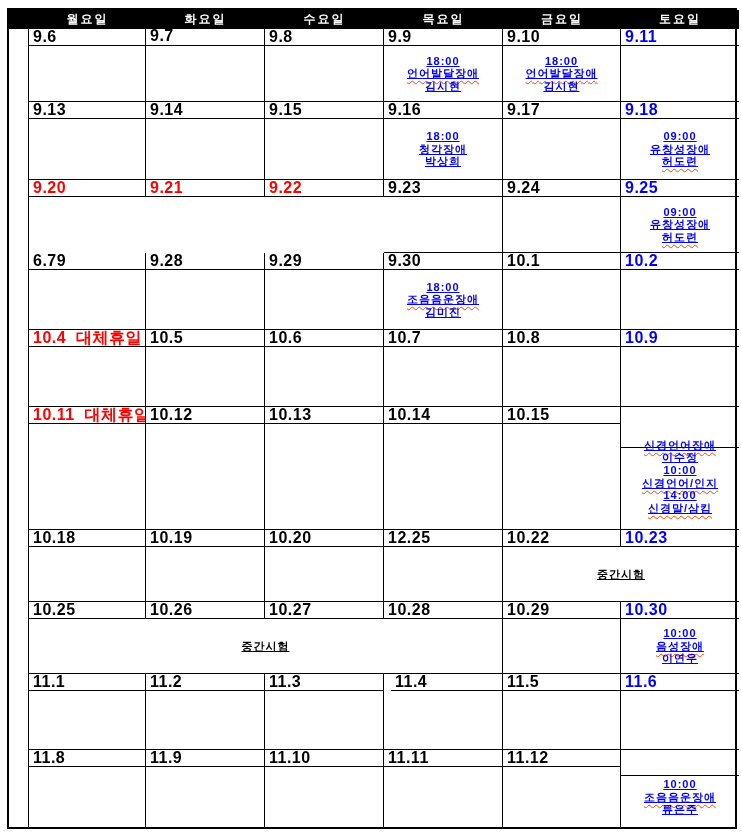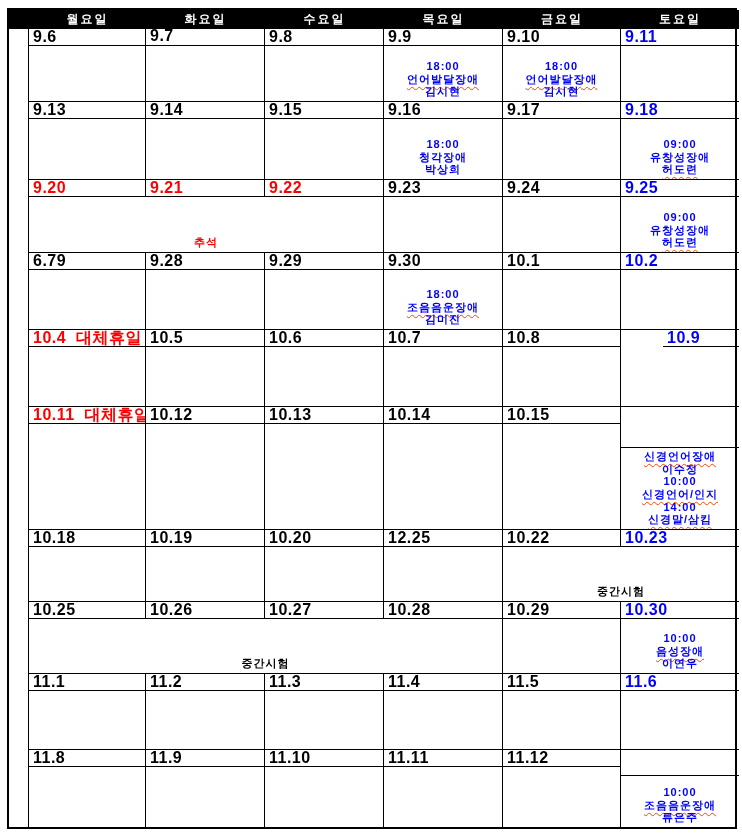--- a/index.html
+++ b/index.html
@@ -33,22 +33,22 @@
     font-size:16px;color:var(--date,#000);
     display:flex;align-items:center;
     padding-left:4px;box-sizing:border-box;overflow:hidden;
   }
   .dcell span{white-space:pre;letter-spacing:0.5px;}
   .dcell.sat{color:var(--sat,#0000ff);}
   .dcell.hol{color:var(--hol,#ff0000);}
   .ecell{
     border-right:1px solid var(--grid,#000);
     border-bottom:1px solid var(--grid,#000);
-    display:flex;flex-direction:column;justify-content:flex-end;align-items:center;
-    font-size:11px;padding:3px 0;box-sizing:border-box;overflow:hidden;
+    display:flex;flex-direction:column;justify-content:center;align-items:center;
+    font-size:11px;padding:3px 0;box-sizing:border-box;overflow:hidden;text-decoration:underline;
   }
   .ecell.class{color:var(--ev,#0000ff);}
   .ecell.holiday{color:var(--hol,#ff0000);}
   .ecell.exam{color:var(--exam,#000);}
   .lastcol{border-right:none;}
   .lastrow{border-bottom:none;}
   .line{line-height:1.15;letter-spacing:1px;white-space:pre;}
   .sq{
     text-decoration-line:underline;
     text-decoration-style:wavy;
@@ -144,23 +144,20 @@
     </div>
     <div class="dcell" style="grid-area: 6 / 5;">
       <span>9.23</span>
     </div>
     <div class="dcell" style="grid-area: 6 / 6;">
       <span>9.24</span>
     </div>
     <div class="dcell sat lastcol" style="grid-area: 6 / 7;">
       <span>9.25</span>
     </div>
-    <div class="ecell holiday" style="grid-area: 7 / 2 / auto / span 3;">
-      <span class="line">추석</span>
-    </div>
     <div class="ecell empty" style="grid-area: 7 / 5 / auto / span 1;"></div>
     <div class="ecell empty" style="grid-area: 7 / 6 / auto / span 1;"></div>
     <div class="ecell class lastcol" style="grid-area: 7 / 7 / auto / span 1;">
       <span class="line">09:00</span>
       <span class="line">유창성장애</span>
       <span class="line sq">허도련</span>
     </div>
     <div class="dcell" style="grid-area: 8 / 2;">
       <span>6.79</span>
     </div>
@@ -197,21 +194,21 @@
     </div>
     <div class="dcell" style="grid-area: 10 / 4;">
       <span>10.6</span>
     </div>
     <div class="dcell" style="grid-area: 10 / 5;">
       <span>10.7</span>
     </div>
     <div class="dcell" style="grid-area: 10 / 6;">
       <span>10.8</span>
     </div>
-    <div class="dcell sat lastcol" style="grid-area: 10 / 7; margin-left: 42px;">
+    <div class="dcell sat lastcol" style="grid-area: 10 / 7;">
       <span>10.9</span>
     </div>
     <div class="ecell empty" style="grid-area: 11 / 2 / auto / span 1;"></div>
     <div class="ecell empty" style="grid-area: 11 / 3 / auto / span 1;"></div>
     <div class="ecell empty" style="grid-area: 11 / 4 / auto / span 1;"></div>
     <div class="ecell empty" style="grid-area: 11 / 5 / auto / span 1;"></div>
     <div class="ecell empty" style="grid-area: 11 / 6 / auto / span 1;"></div>
     <div class="ecell empty lastcol" style="grid-area: 11 / 7 / auto / span 1;"></div>
     <div class="dcell hol" style="grid-area: 12 / 2;">
       <span>10.11  대체휴일</span>
@@ -298,21 +295,21 @@
     </div>
     <div class="dcell" style="grid-area: 18 / 2;">
       <span>11.1</span>
     </div>
     <div class="dcell" style="grid-area: 18 / 3;">
       <span>11.2</span>
     </div>
     <div class="dcell" style="grid-area: 18 / 4;">
       <span>11.3</span>
     </div>
-    <div class="dcell" style="grid-area: 18 / 5;">
+    <div class="dcell" style="grid-area: 18 / 5; margin-left: 7px;">
       <span>11.4</span>
     </div>
     <div class="dcell" style="grid-area: 18 / 6;">
       <span>11.5</span>
     </div>
     <div class="dcell sat lastcol" style="grid-area: 18 / 7;">
       <span>11.6</span>
     </div>
     <div class="ecell empty" style="grid-area: 19 / 2 / auto / span 1;"></div>
     <div class="ecell empty" style="grid-area: 19 / 3 / auto / span 1;"></div>

